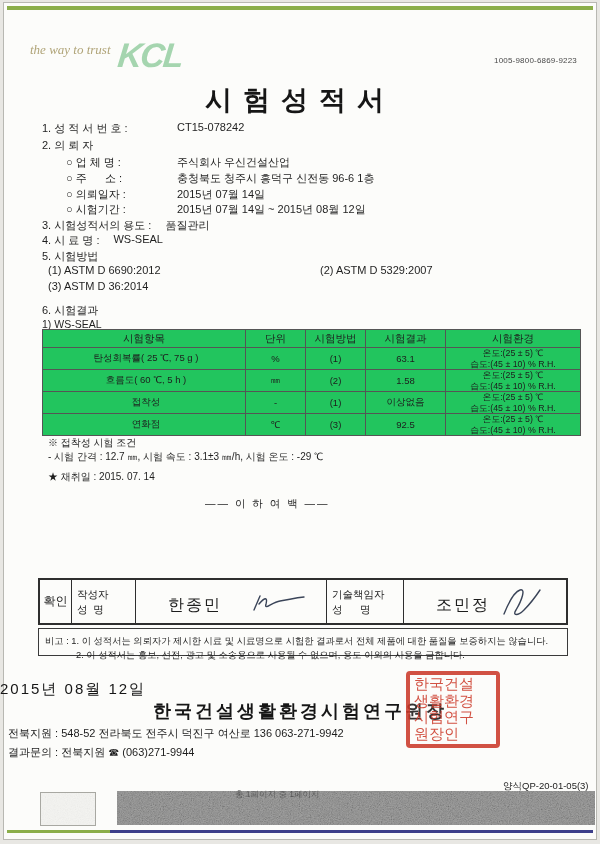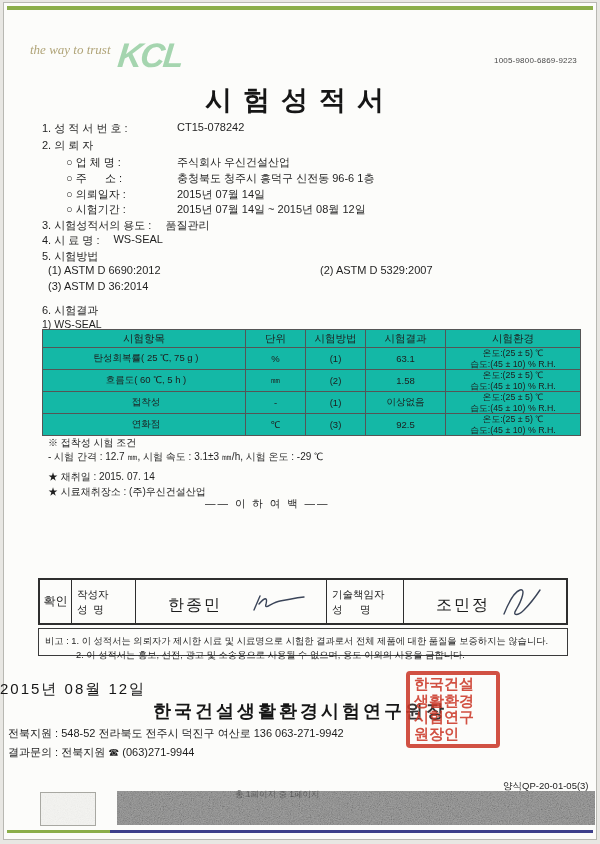--- a/index.html
+++ b/index.html
@@ -31,21 +31,21 @@
   .i-row5 { left:42px; top:249px; }
   .i-m0 { left:48px; top:264px; }
   .i-m1 { left:320px; top:264px; }
   .i-m2 { left:48px; top:280px; }
   .i-row6 { left:42px; top:303px; }
   .i-sample { left:42px; top:318px; font-size:10.5px; }
   .gap { display:inline-block; width:14px; }
 
   
   .rtable-wrap { left:42px; top:329px; }
-  table.rtable { border-collapse:collapse; table-layout:fixed; width:538px; background:#14b8a6; }
+  table.rtable { border-collapse:collapse; table-layout:fixed; width:538px; background:#22c55e; }
   table.rtable th, table.rtable td { border:1px solid #555; color:#1d1d1d; }
   table.rtable th { height:18px; font-size:10.5px; font-weight:normal; text-align:center; }
   table.rtable td { height:21px; font-size:9.5px; text-align:center; }
   td.cell-item { text-align:left; padding-left:4px; }
   .env-line { font-size:8.8px; line-height:10.5px; }
 
   
   .note { font-size:10px; color:#1f1f1f; }
   .n-title { left:48px; top:436px; }
   .n-cond  { left:48px; top:450px; }
@@ -68,21 +68,21 @@
   .so-div { border-left:1px solid #2e2e2e; }
 
   
   .remarks { left:38px; top:628px; width:530px; height:28px; border:1px solid #3a3a3a; padding:5px 6px 0 6px; font-size:9.3px; line-height:14px; color:#1f1f1f; }
   .remarks .l2 { margin-left:31px; }
 
   
   .issue-date { left:0; top:680px; width:600px; text-align:left; font-size:15px; letter-spacing:2px; color:#161616; }
   .issue-org  { left:0; top:699px; width:600px; text-align:center; font-size:18px; font-weight:bold; letter-spacing:3px; color:#161616; }
   .seal { left:406px; top:671px; width:94px; height:77px; border:4px solid #cc3a2a; border-radius:4px; padding:2px 4px; display:flex; flex-direction:column; justify-content:space-between; opacity:0.88; background:rgba(255,250,248,0.15); }
-  .seal-row { display:flex; justify-content:space-between; font-family:"Liberation Serif", serif; font-weight:bold; font-size:15px; line-height:15px; color:#cc3a2a; letter-spacing:0; }
+  .seal-row { display:flex; justify-content:space-between; font-family:"Liberation Serif", serif; font-weight:normal; font-size:15px; line-height:15px; color:#cc3a2a; letter-spacing:0; }
 
   
   .f-branch { left:8px; top:726px; font-size:11px; color:#1d1d1d; }
   .f-contact { left:8px; top:745px; font-size:11px; color:#1d1d1d; }
   .f-page { left:235px; top:789px; font-size:8.5px; color:#333; }
   .f-form { left:503px; top:780px; font-size:9.5px; color:#222; }
 
   
   .lightbox { left:40px; top:792px; width:56px; height:34px; background:#f4f4f1; border:1px solid #a8a8a2; }
   .noiseband { left:117px; top:791px; width:478px; height:34px; }
@@ -198,21 +198,20 @@
           <div class="env-line">습도:(45 ± 10) % R.H.</div>
         </td>
       </tr>
     </tbody>
       </table>
   </div>
 
   <div class="abs note n-title">※ 접착성 시험 조건</div>
   <div class="abs note n-cond">- 시험 간격 : 12.7 ㎜, 시험 속도 : 3.1±3 ㎜/h, 시험 온도 : -29 ℃</div>
   <div class="abs note n-date">★ 채취일 : 2015. 07. 14</div>
-  <div class="abs note n-place">★ 시료채취장소 : (주)우신건설산업</div>
   <div class="abs note n-blank">—— 이 하 여 백 ——</div>
 
   <div class="abs signoff">
     <div class="so-cell so-confirm">확인</div>
     <div class="so-cell so-role">
       <div>작성자</div>
       <div class="pre">성  명</div>
     </div>
     <div class="so-cell so-name">
       <span class="so-name-l">한종민</span>

